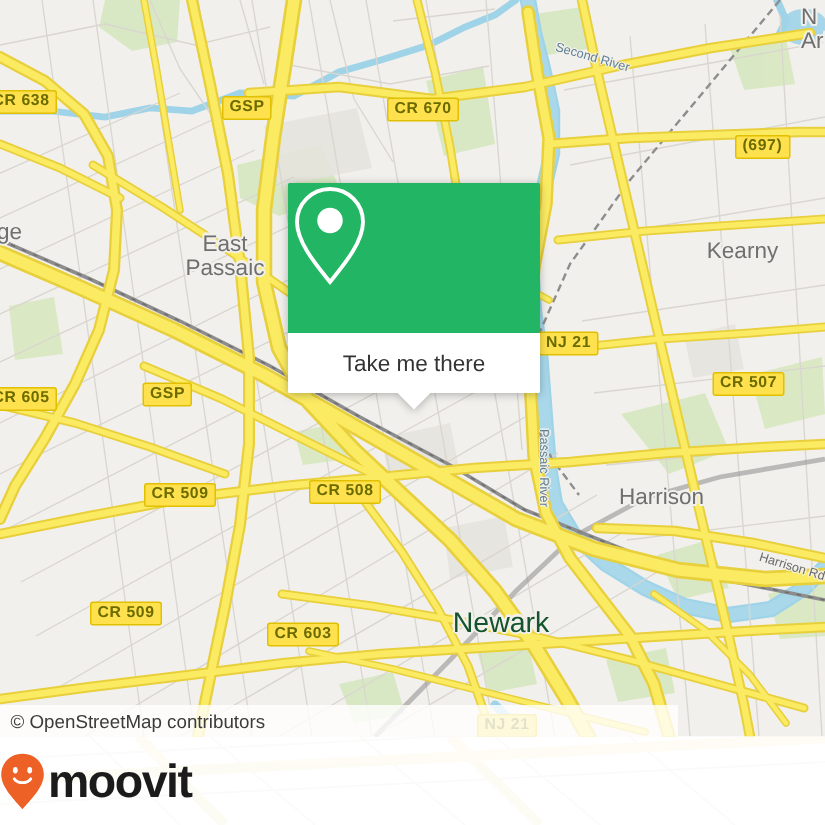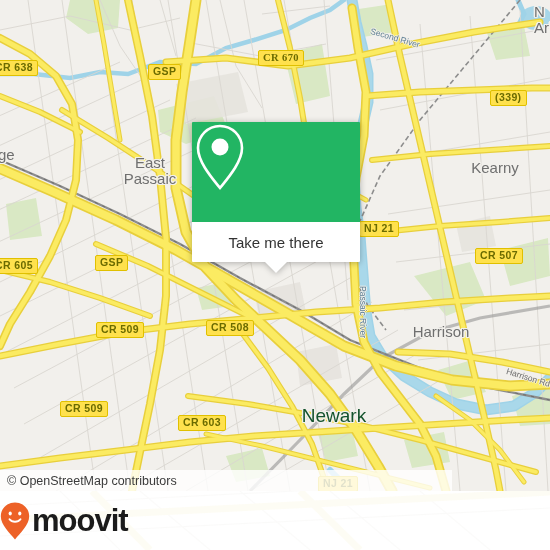--- a/index.html
+++ b/index.html
@@ -327,22 +327,22 @@
 Arl</div>
     <div class="place-label city-med" style="left:-2px;top:147px;text-align:left;">ge</div>
 
     <div class="water-label" style="left:372px;top:26px;transform:rotate(16deg);transform-origin:left top;">Second River</div>
     <div class="water-label" style="left:368px;top:286px;transform:rotate(90deg);transform-origin:left top;">Passaic River</div>
 
     <div class="road-name-label" style="left:508px;top:366px;transform:rotate(17deg);transform-origin:left top;">Harrison Rd</div>
 
     <div class="shield" style="left:-10px;top:60px;">CR 638</div>
     <div class="shield" style="left:148px;top:64px;">GSP</div>
-    <div class="shield" style="left:258px;top:50px;font-family:Liberation Serif, serif;">CR 670</div>
-    <div class="shield" style="left:490px;top:90px;">(339)</div>
+    <div class="shield" style="left:258px;top:65px;">CR 670</div>
+    <div class="shield" style="left:490px;top:90px;">(697)</div>
     <div class="shield" style="left:359px;top:221px;">NJ 21</div>
     <div class="shield" style="left:475px;top:248px;">CR 507</div>
     <div class="shield" style="left:95px;top:255px;">GSP</div>
     <div class="shield" style="left:-10px;top:258px;">CR 605</div>
     <div class="shield" style="left:96px;top:322px;">CR 509</div>
     <div class="shield" style="left:206px;top:320px;">CR 508</div>
     <div class="shield" style="left:60px;top:401px;">CR 509</div>
     <div class="shield" style="left:178px;top:415px;">CR 603</div>
     <div class="shield" style="left:318px;top:476px;">NJ 21</div>
 

